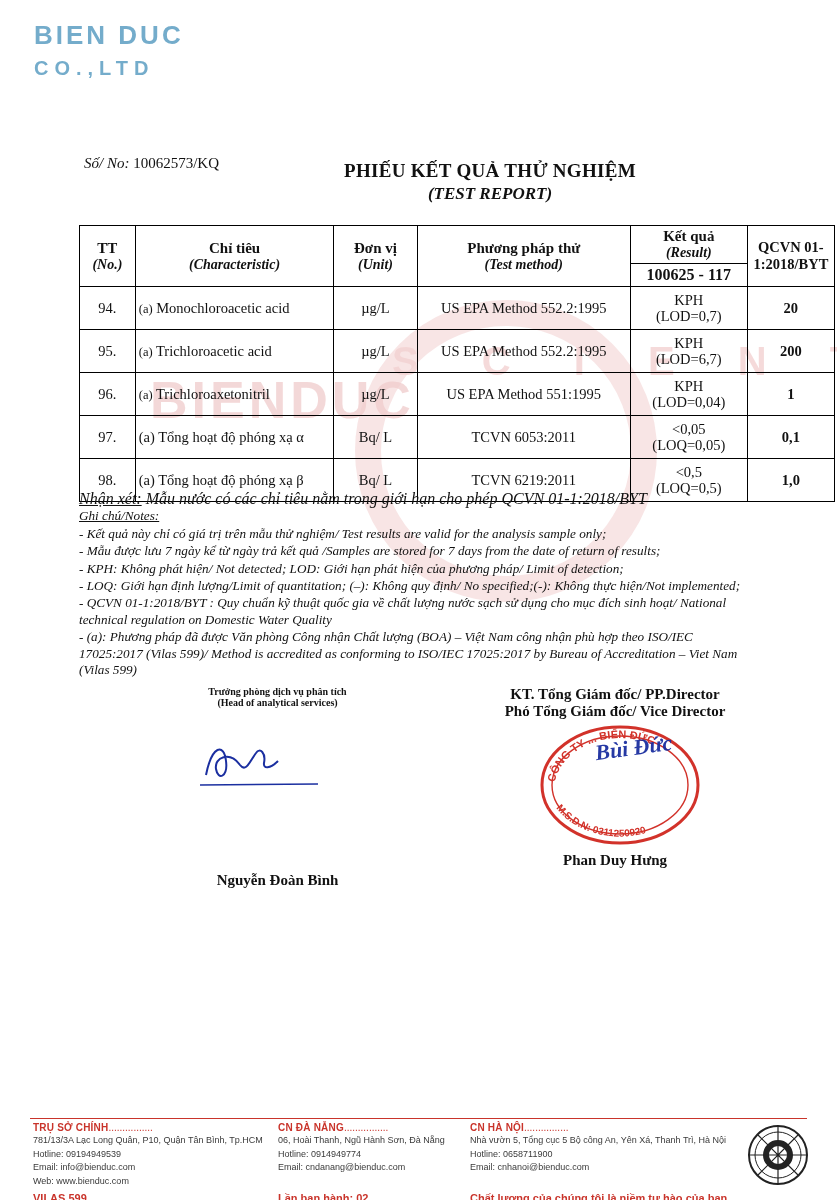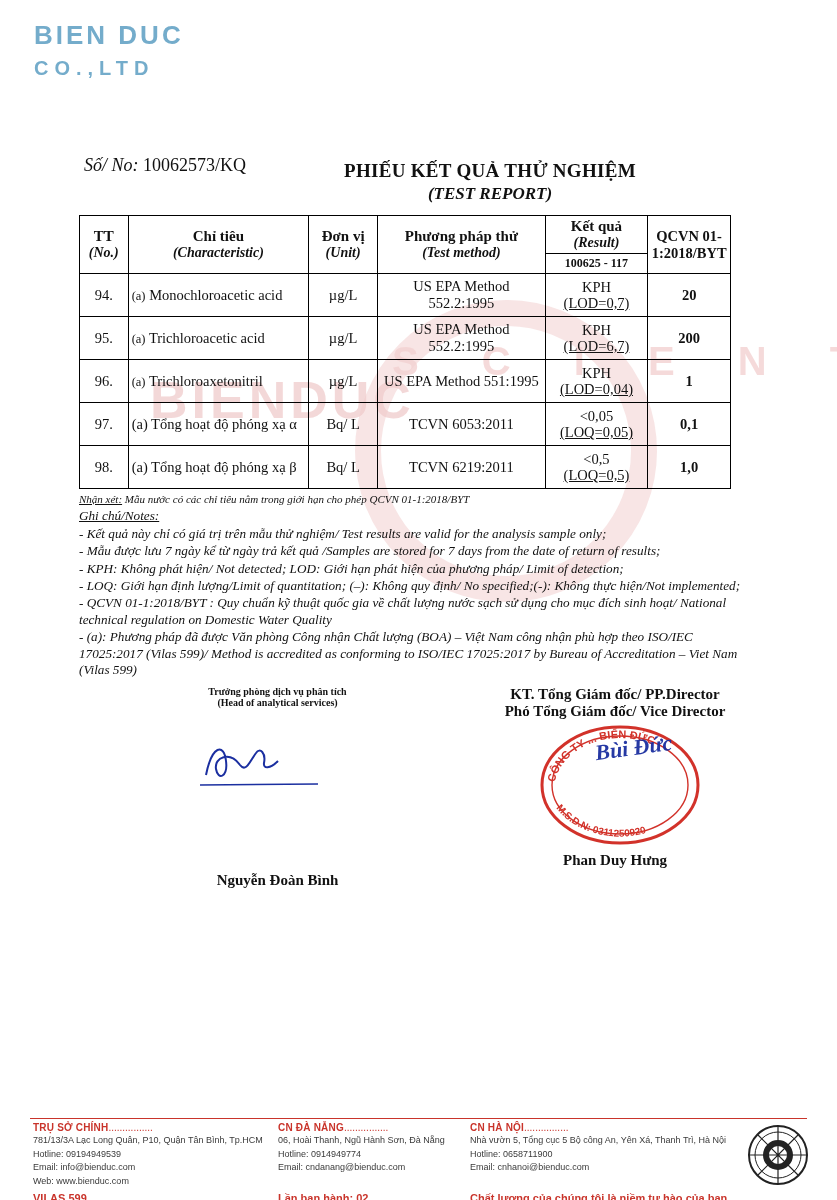--- a/index.html
+++ b/index.html
@@ -70,21 +70,21 @@
   
   .doc {
     position: absolute;
     left: 0; top: 0;
     width: 837px;
     z-index: 2;
   }
   .so-no {
     position: absolute;
     left: 84px; top: 155px;
-    font-size: 18px;
+    font-size: 15px;
   }
   .so-no i { font-style: italic; }
   .title-block {
     position: absolute;
     left: 300px; top: 160px;
     width: 380px;
     text-align: center;
   }
   .title-main {
     font-size: 19px;
@@ -94,22 +94,22 @@
   .title-sub {
     font-size: 17px;
     font-weight: bold;
     font-style: italic;
     margin-top: 2px;
   }
 
   
   table.results {
     position: absolute;
-    left: 79px; top: 215px;
-    width: 652px;
+    left: 79px; top: 225px;
+    width: 756px;
     border-collapse: collapse;
     font-size: 14.5px;
   }
   table.results th, table.results td {
     border: 1px solid #000;
     padding: 2px 3px;
     vertical-align: middle;
   }
   .th-center { text-align: center; }
   .hdr-l1 { font-weight: bold; font-size: 15px; line-height: 17px; }
@@ -117,35 +117,35 @@
   .col-tt   { width: 46px;  text-align: center; }
   .col-name { width: 182px; }
   .col-unit { width: 72px;  text-align: center; }
   .col-meth { width: 196px; text-align: center; }
   .col-res  { width: 104px; text-align: center; }
   .col-qcvn { width: 76px;  text-align: center; font-weight: bold; }
   td.rowno { text-align: center; height: 38px; }
   .char-cell { white-space: nowrap; }
   .char-cell .mark { font-size: 12.5px; }
   .res-main { display:block; line-height: 16px; }
-  .res-sub  { display:block; line-height: 16px; text-decoration: underline; }
-  .sub-hdr { font-weight: bold; font-size: 12px; text-align: center; }
+  .res-sub  { display:block; line-height: 16px; }
+  .sub-hdr { font-weight: bold; font-size: 16px; text-align: center; }
 
   
   .notes {
     position: absolute;
     left: 79px; top: 491px;
     width: 678px;
     font-size: 13.2px;
     line-height: 16.4px;
     font-style: italic;
   }
   .notes .u { text-decoration: underline; font-style: italic; }
   .notes p { margin: 0 0 1px 0; }
-  .notes .nhanxet { font-size: 11px; }
+  .notes .nhanxet { font-size: 16px; }
 
   
   .sig-left {
     position: absolute;
     left: 140px; top: 686px;
     width: 275px;
     text-align: center;
     font-size: 10px;
     font-weight: bold;
   }

